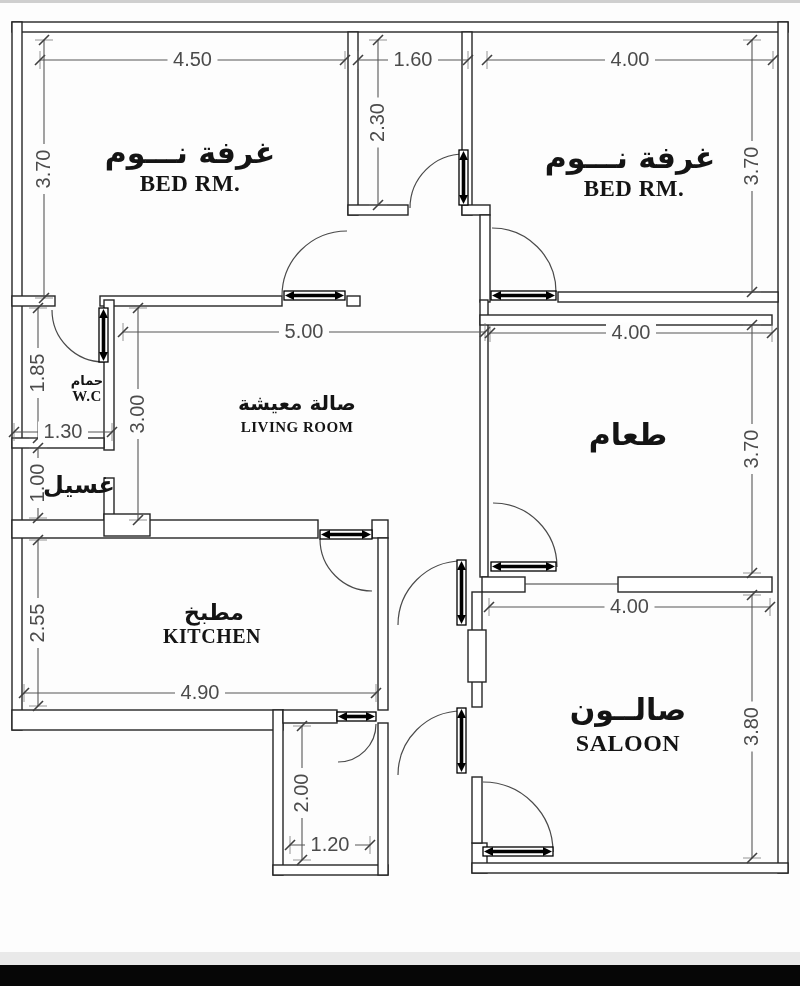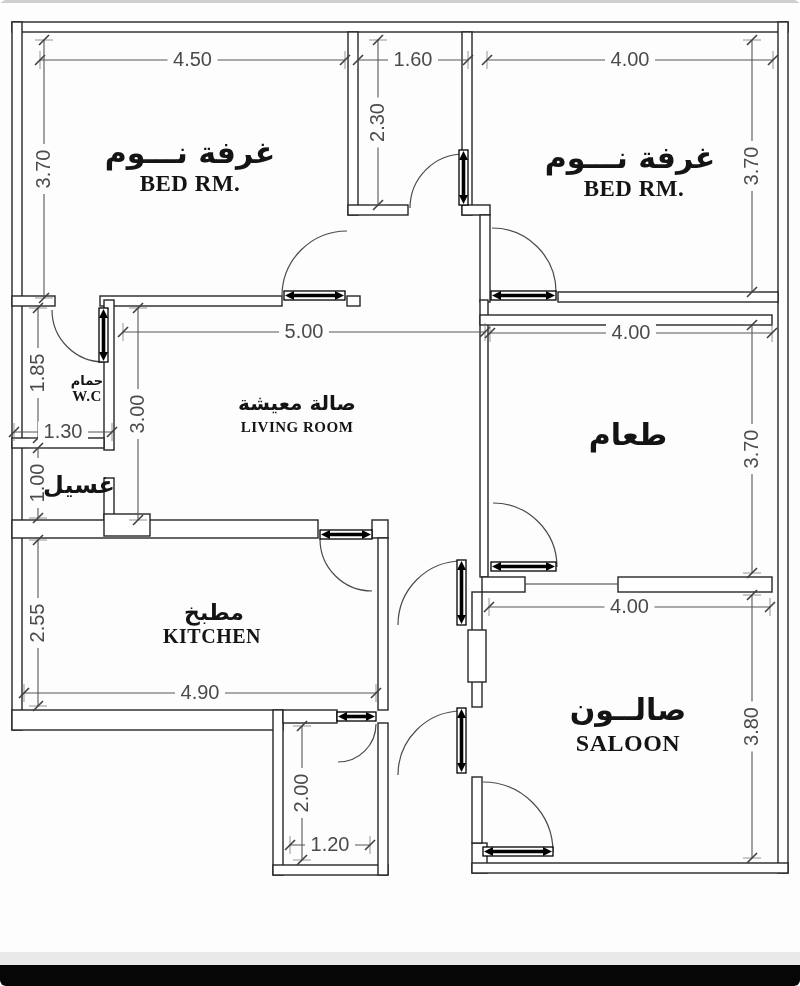--- a/index.html
+++ b/index.html
@@ -3,21 +3,21 @@
 <meta charset="utf-8">
 <style>
   :root{
     --wall-line:#262626;
     --dim:#4b4b4b;
     --ink:#141414;
     --bg:#fdfdfd;
   }
   html,body{margin:0;padding:0;background:#ffffff;}
   .stage{position:relative;width:800px;height:986px;background:var(--bg);overflow:hidden;
-         font-family:"Liberation Sans", sans-serif;border-radius:6px;}
+         font-family:"Liberation Sans", sans-serif;}
   svg{display:block;}
   .wall{fill:#ffffff;stroke:var(--wall-line);stroke-width:1.4;}
   .archline{stroke:#3a3a3a;stroke-width:1.2;}
   .dim-line{stroke:#575757;stroke-width:1.1;}
   .dim-tick{stroke:#3f3f3f;stroke-width:1.6;}
   .dim-ext{stroke:#7a7a7a;stroke-width:0.8;}
   .dim-text{fill:var(--dim);font-family:"Liberation Sans", sans-serif;}
   .label-ar{fill:var(--ink);font-family:"DejaVu Sans", sans-serif;font-weight:bold;}
   .label-en{fill:var(--ink);font-family:"Liberation Serif","DejaVu Serif",serif;font-weight:bold;letter-spacing:0.5px;}
   .door-arc{fill:none;stroke:#4a4a4a;stroke-width:1.2;}

